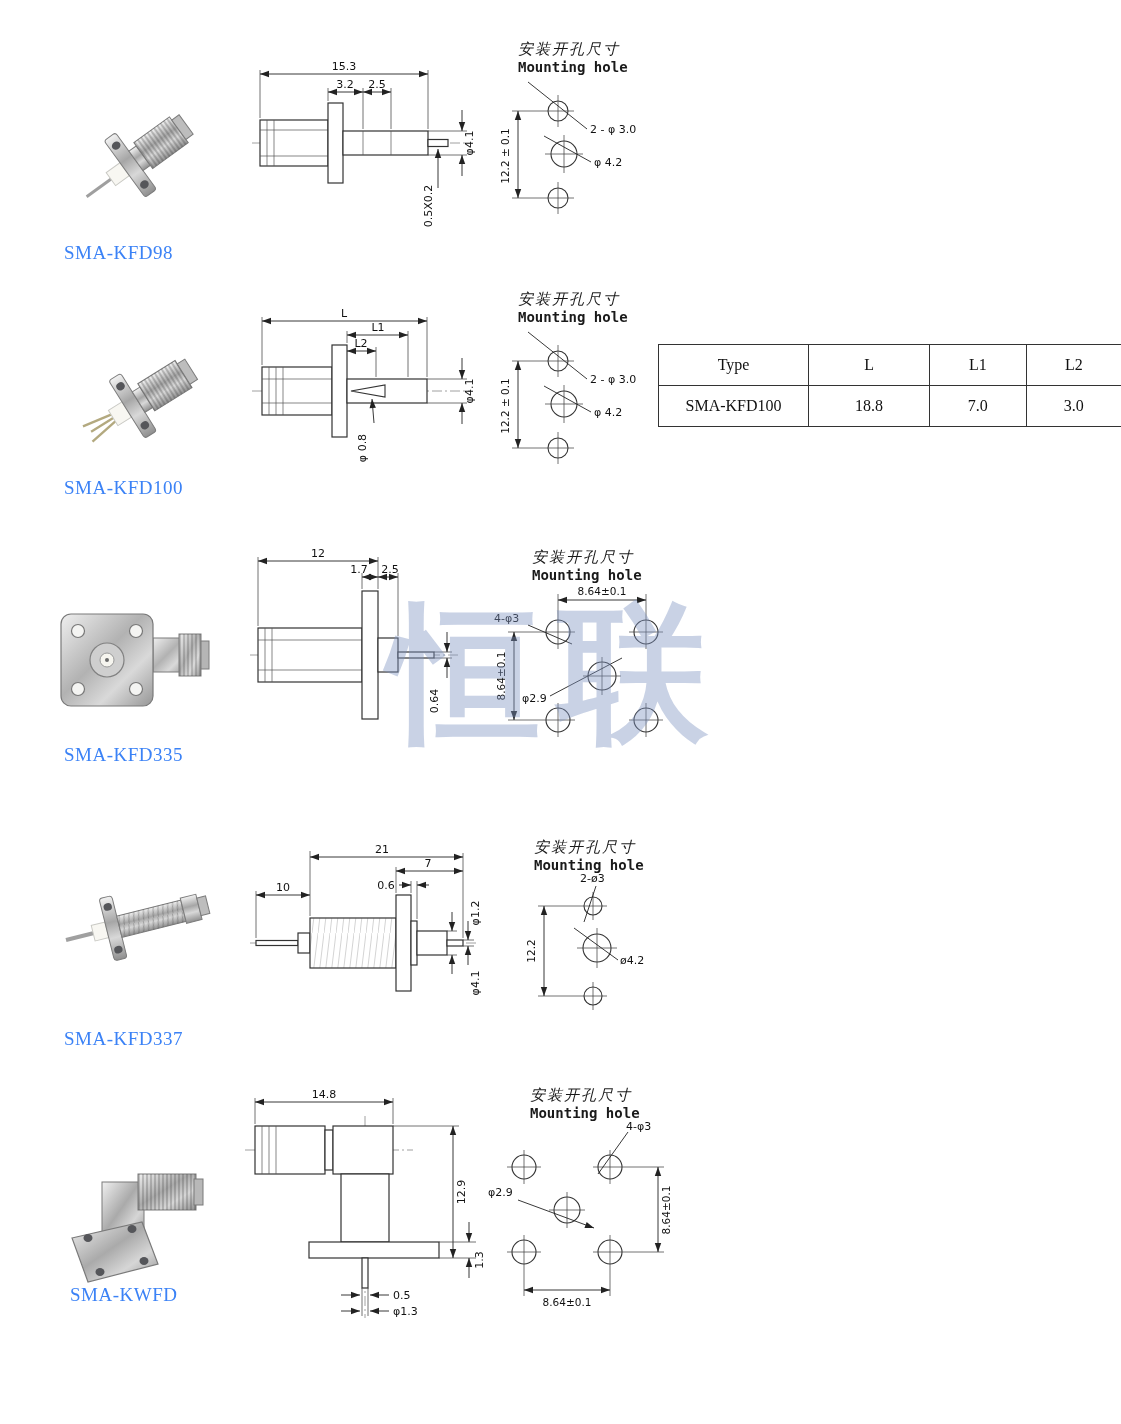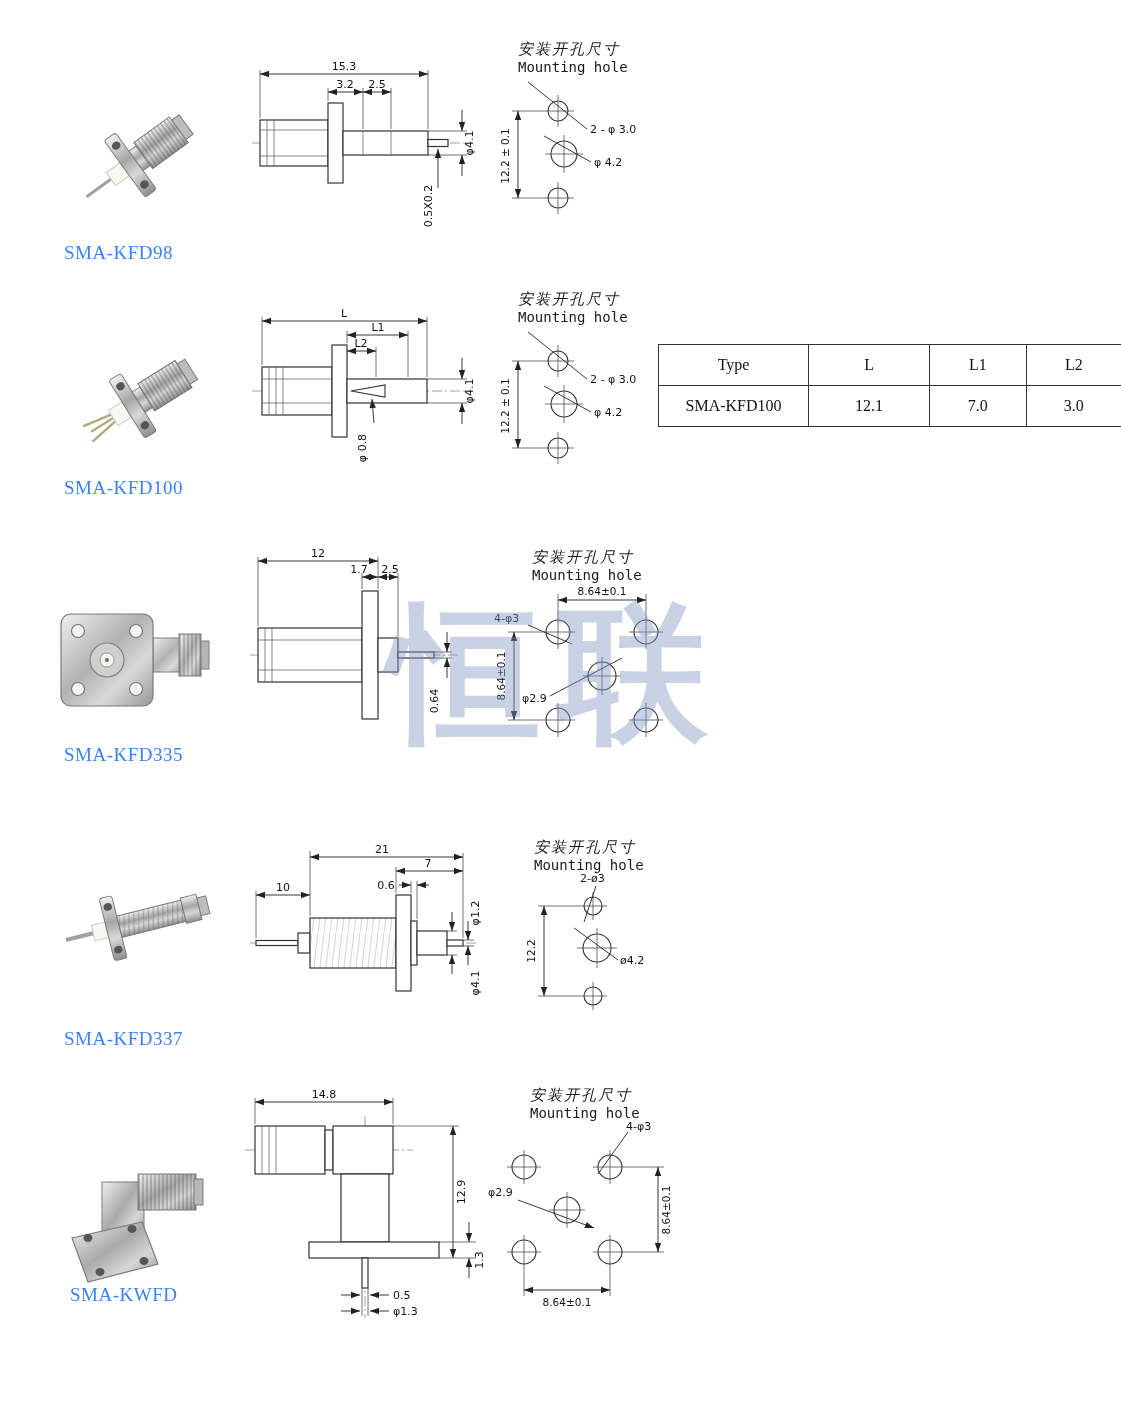--- a/index.html
+++ b/index.html
@@ -12,21 +12,21 @@
   svg text.ds{font-size:10.5px;}
   .ol{stroke:#333;stroke-width:1.2;fill:#fff;}
   .ln{stroke:#333;stroke-width:1.1;fill:none;}
   .th{stroke:#555;stroke-width:0.7;fill:none;}
   .dl{stroke:#222;stroke-width:0.9;fill:none;}
   .xl{stroke:#444;stroke-width:0.75;fill:none;}
   .cl{stroke:#888;stroke-width:0.8;stroke-dasharray:10 3 2 3;fill:none;}
   .model-label{font-family:"Liberation Serif",serif;font-size:19px;letter-spacing:0.5px;color:#3b82f6;}
   .mount-title{line-height:1.25;color:#1a1a1a;}
   .mt-cn{font-size:15px;letter-spacing:2px;font-style:italic;}
-  .mt-en{font-size:14px;font-family:"DejaVu Sans Mono",monospace;}
+  .mt-en{font-size:14px;font-family:"DejaVu Sans Mono",monospace;font-weight:bold;}
   .spec-table{border-collapse:collapse;font-family:"Liberation Serif",serif;font-size:16px;background:#fff;}
   .spec-table th,.spec-table td{border:1px solid #333;height:40px;text-align:center;font-weight:normal;padding:0 4px;}
   .wm-center{font-size:150px;font-weight:700;color:rgba(126,148,192,0.42);letter-spacing:18px;pointer-events:none;z-index:9;font-family:"DejaVu Sans",sans-serif;}
   .wm-company{font-size:42px;color:#c2c2c2;letter-spacing:4px;font-family:"Liberation Serif",serif;z-index:9;pointer-events:none;}
 </style>
 </head>
 <body>
 
 <div class="page">
 
@@ -238,21 +238,21 @@
       </colgroup>
     <tbody>
       <tr>
         <th>Type</th>
         <th>L</th>
         <th>L1</th>
         <th>L2</th>
       </tr>
       <tr>
         <td>SMA-KFD100</td>
-        <td>12.1</td>
+        <td>18.8</td>
         <td>7.0</td>
         <td>3.0</td>
       </tr>
     </tbody>
   </table>
 
   <div class="model-label abs" style="left:64px;top:477px">SMA-KFD100</div>
 
   <svg class="abs" style="left:55px;top:580px" width="160" height="170" viewBox="0 0 160 170">
     <defs>

